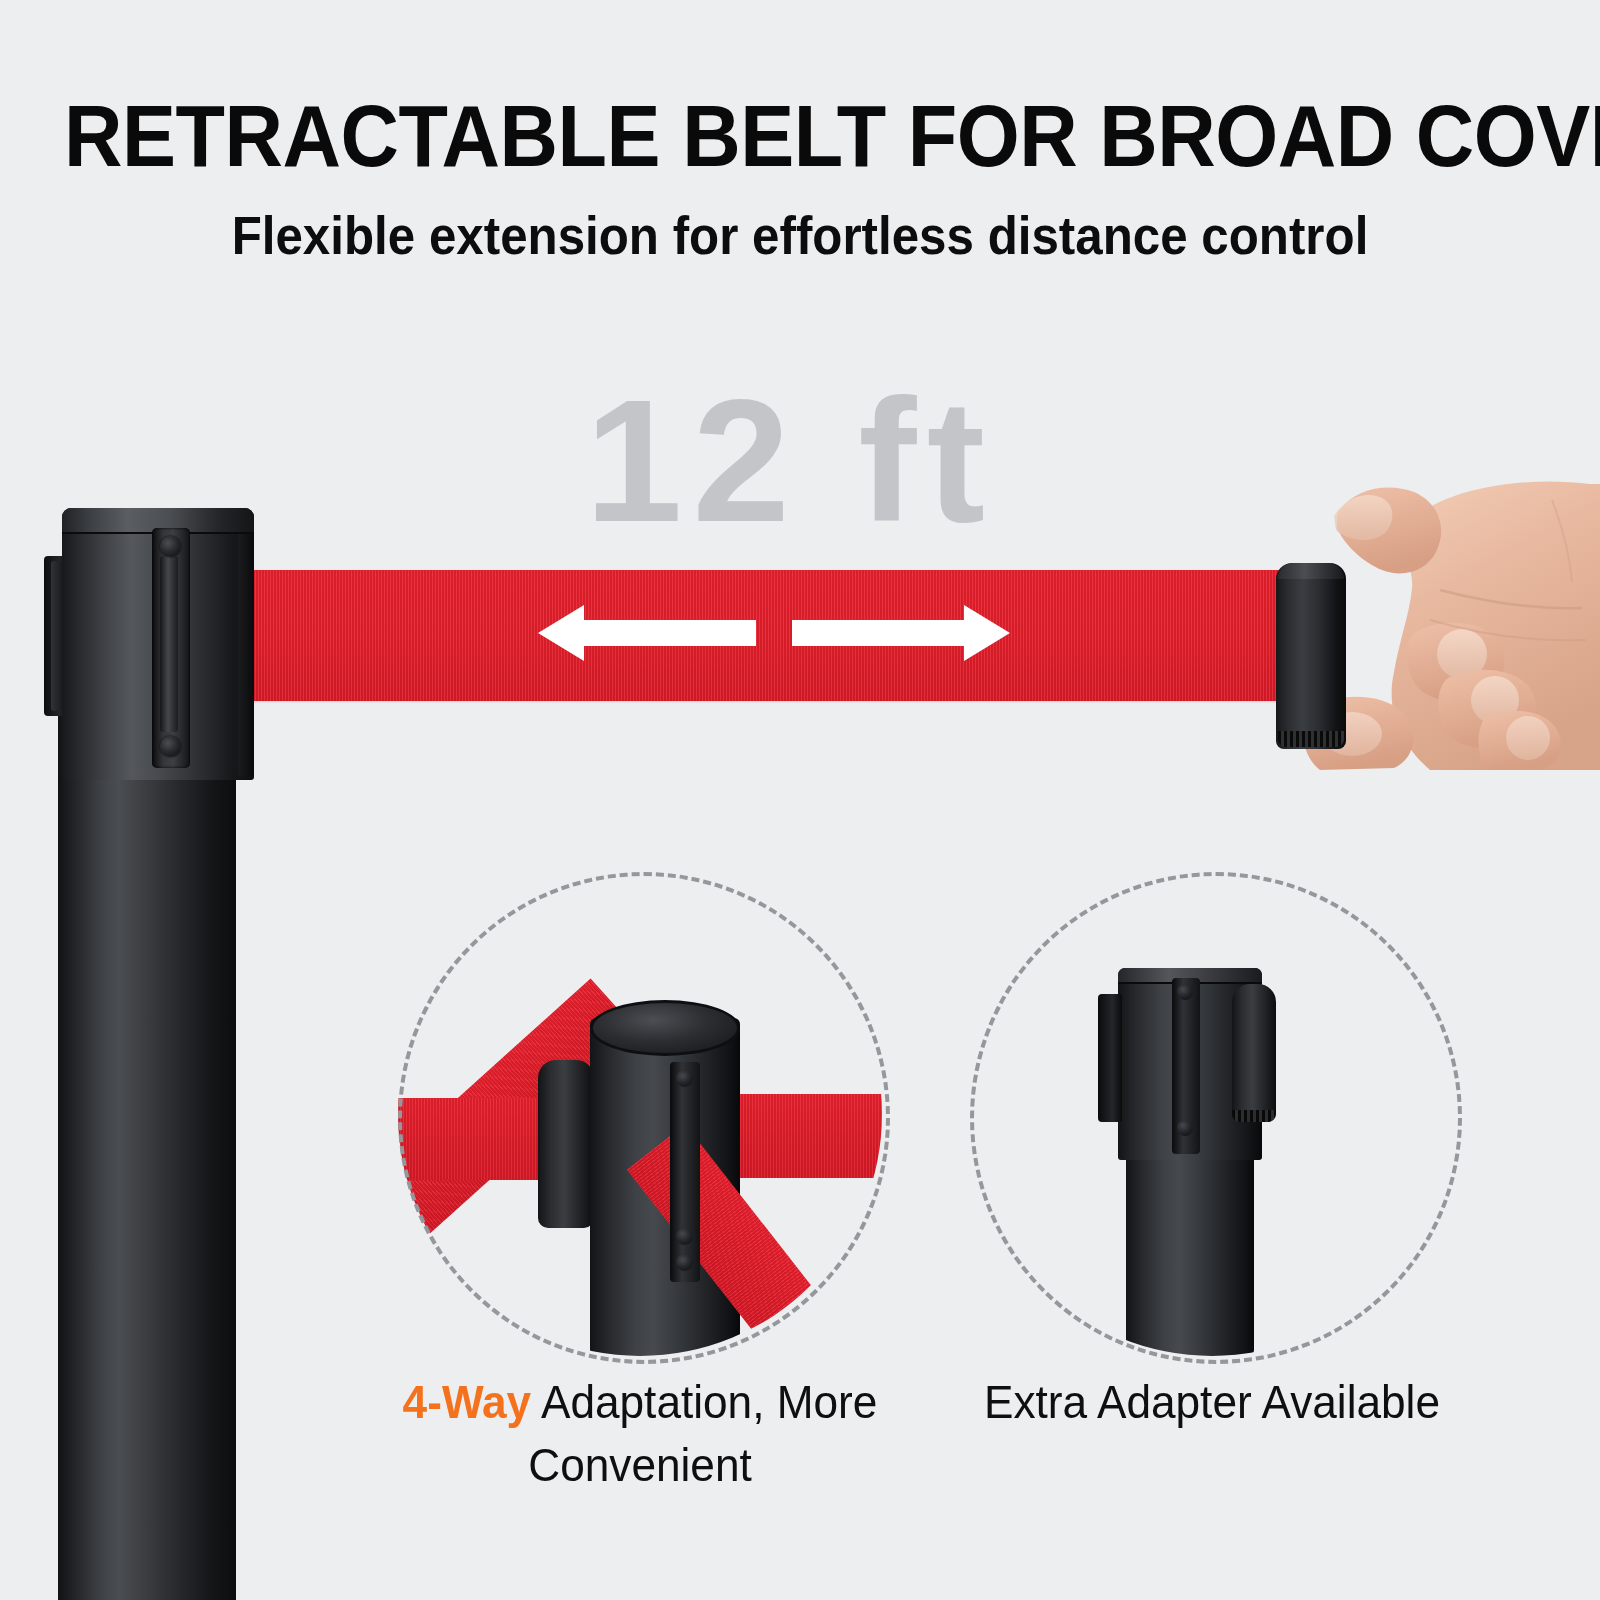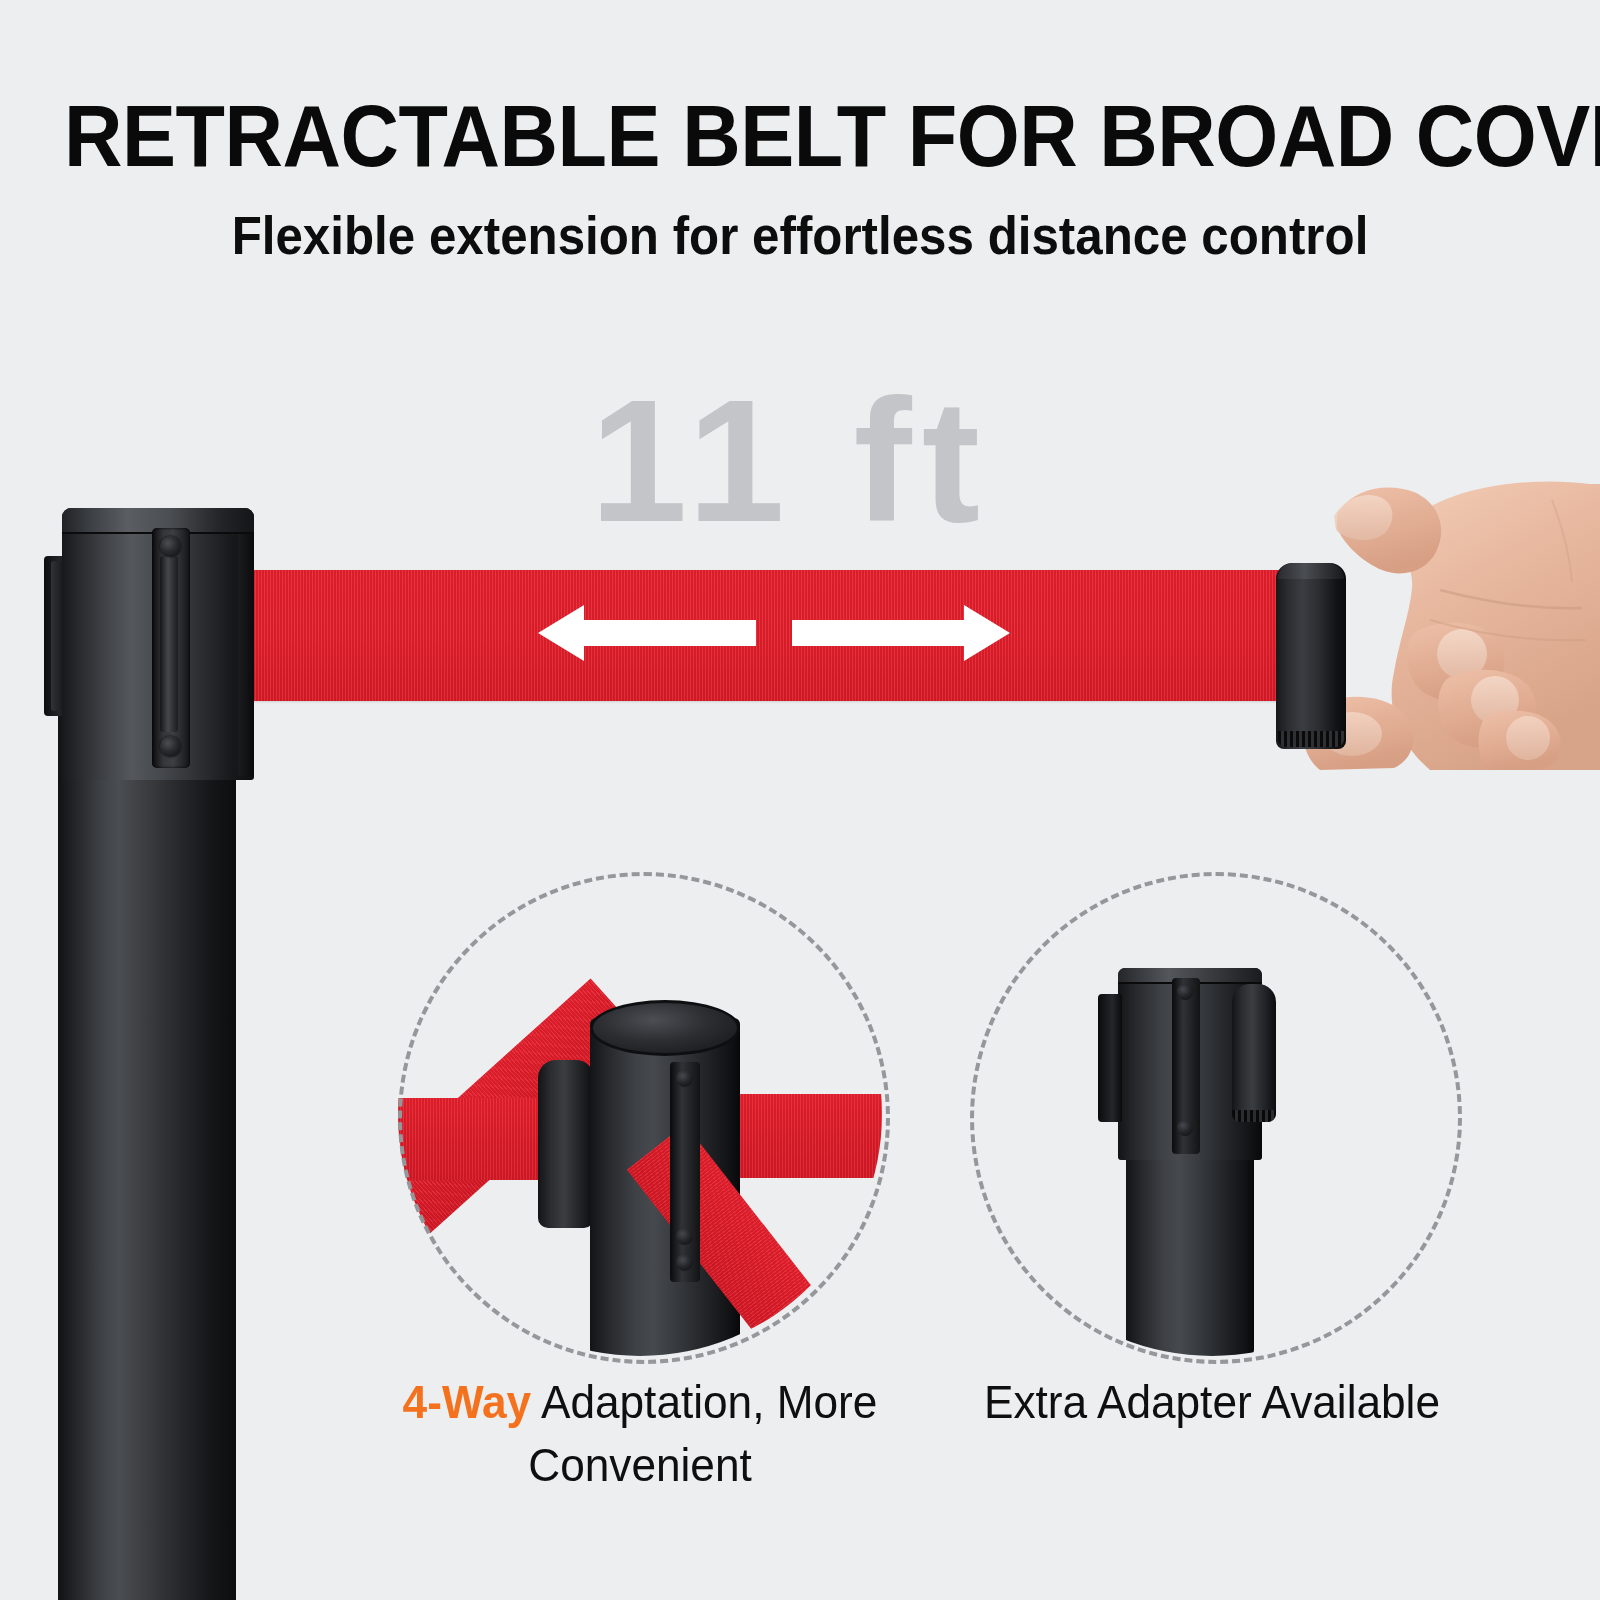--- a/index.html
+++ b/index.html
@@ -269,21 +269,21 @@
 </style>
 </head>
 <body>
 
 <div id="stage">
 
   <div id="headline">RETRACTABLE BELT FOR BROAD COVERAGE</div>
 
   <div id="subhead">Flexible extension for effortless distance control</div>
 
-  <div id="watermark">11 ft</div>
+  <div id="watermark">12 ft</div>
 
   <div id="belt"></div>
 
   <svg class="arrow" id="arrow-left" viewBox="0 0 218 56">
     <polygon points="0,28 46,0 46,15 218,15 218,41 46,41 46,56" fill="#ffffff"></polygon>
   </svg>
   <svg class="arrow" id="arrow-right" viewBox="0 0 218 56">
     <polygon points="218,28 172,0 172,15 0,15 0,41 172,41 172,56" fill="#ffffff"></polygon>
   </svg>
 

